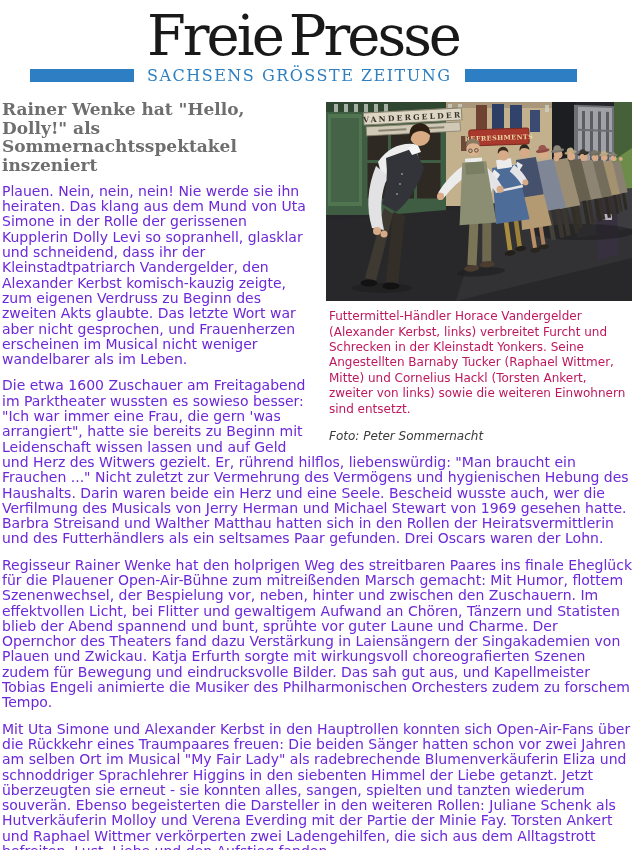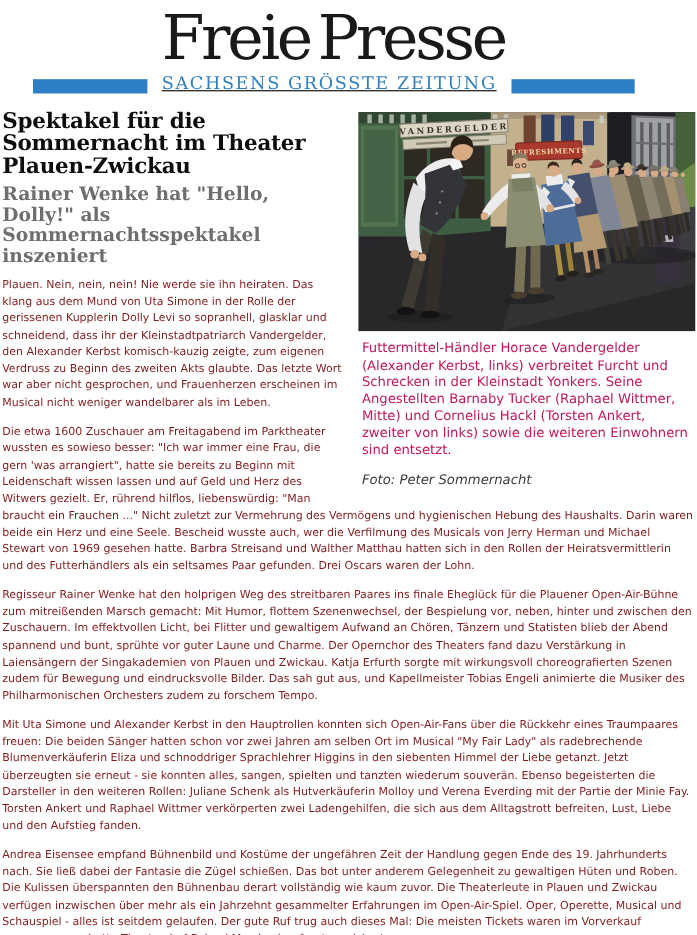--- a/index.html
+++ b/index.html
@@ -5,34 +5,34 @@
   html,body { margin:0; padding:0; background:#ffffff; }
   .page { width:634px; margin:0 auto; background:#fff; padding:5px 2px 10px 2px; box-sizing:border-box;
           font-family:"DejaVu Sans","Liberation Sans",sans-serif; }
 
   
   .masthead { padding-top:2px; }
   .logo { width:fit-content; margin:0 auto; transform:translateX(-14px);
           font-family:"DejaVu Serif","Liberation Serif",serif; font-weight:400;
           font-size:56px; line-height:1.02; letter-spacing:-3px; color:#191919; white-space:nowrap; }
   .logo .p2 { margin-left:7px; }
-  .tagline-row { display:flex; align-items:flex-end; margin:2px 0 0 28px;text-decoration:underline; }
+  .tagline-row { display:flex; align-items:center; margin:2px 0 0 28px; }
   .tag-bar { height:13px; background:#2e7ec4; }
   .tag-bar.left { width:104px; margin-right:13px; }
   .tag-bar.right { width:112px; margin-left:14px; }
   .tagline { font-family:"DejaVu Serif","Liberation Serif",serif; font-size:16px; color:#2f7fc0;
              letter-spacing:1.5px; white-space:nowrap; }
 
   
   article { margin-top:15px; }
   h1 { font-family:"DejaVu Serif","Liberation Serif",serif; font-weight:700; font-size:19.5px;
        line-height:1.04; letter-spacing:-0.2px; color:#0d0d0d; margin:0 0 7px 0; }
   h2 { font-family:"DejaVu Serif","Liberation Serif",serif; font-weight:700; font-size:17px;
        line-height:1.1; color:#6e6e6e; margin:0 0 9px 0; }
-  p.body { font-size:10px; line-height:15.3px; color:#7f1d1d; margin:0 0 11px 0; }
+  p.body { font-size:14px; line-height:15.3px; color:#6d28d9; margin:0 0 11px 0; }
 
   
   figure.photo-block { float:right; width:306px; margin:2px 0 5px 14px; padding:0; }
   figure.photo-block svg { display:block; background:#2b2b2d; }
   figcaption { font-size:12px; line-height:15.4px; color:#be185d; padding:8px 2px 0 3px; }
   .credit { font-size:12px; font-style:italic; color:#3a3a3a; padding:12px 2px 0 3px; }
 
   .sign-text   { font-family:"DejaVu Serif","Liberation Serif",serif; font-weight:700; }
 </style>
 </head>
@@ -265,21 +265,20 @@
             <circle cx="71" cy="92" r="1" fill="#8d8f96"></circle>
           <path d="M82,46 L91,41 L95,50 L86,53 Z" fill="#f5f5f5"></path>
           <circle cx="94" cy="34" r="10" fill="#d9ab85"></circle>
           <path d="M84,38 Q81,22 95,21 Q105,23 104,33 Q96,26 88,31 Q85,33 84,40 Z" fill="#2c2014"></path>
         </g>
       </svg>
       <figcaption>Futtermittel-Händler Horace Vandergelder (Alexander Kerbst, links) verbreitet Furcht und Schrecken in der Kleinstadt Yonkers. Seine Angestellten Barnaby Tucker (Raphael Wittmer, Mitte) und Cornelius Hackl (Torsten Ankert, zweiter von links) sowie die weiteren Einwohnern sind entsetzt.</figcaption>
       <div class="credit">Foto: Peter Sommernacht</div>
     </figure>
 
-    <h1>Spektakel für die Sommernacht im Theater Plauen-Zwickau</h1>
     <h2>Rainer Wenke hat "Hello, Dolly!" als Sommernachtsspektakel inszeniert</h2>
 
     <p class="body">Plauen. Nein, nein, nein! Nie werde sie ihn heiraten. Das klang aus dem Mund von Uta Simone in der Rolle der gerissenen Kupplerin Dolly Levi so sopranhell, glasklar und schneidend, dass ihr der Kleinstadtpatriarch Vandergelder, den Alexander Kerbst komisch-kauzig zeigte, zum eigenen Verdruss zu Beginn des zweiten Akts glaubte. Das letzte Wort war aber nicht gesprochen, und Frauenherzen erscheinen im Musical nicht weniger wandelbarer als im Leben.</p>
     <p class="body">Die etwa 1600 Zuschauer am Freitagabend im Parktheater wussten es sowieso besser: "Ich war immer eine Frau, die gern 'was arrangiert", hatte sie bereits zu Beginn mit Leidenschaft wissen lassen und auf Geld und Herz des Witwers gezielt. Er, rührend hilflos, liebenswürdig: "Man braucht ein Frauchen ..." Nicht zuletzt zur Vermehrung des Vermögens und hygienischen Hebung des Haushalts. Darin waren beide ein Herz und eine Seele. Bescheid wusste auch, wer die Verfilmung des Musicals von Jerry Herman und Michael Stewart von 1969 gesehen hatte. Barbra Streisand und Walther Matthau hatten sich in den Rollen der Heiratsvermittlerin und des Futterhändlers als ein seltsames Paar gefunden. Drei Oscars waren der Lohn.</p>
     <p class="body">Regisseur Rainer Wenke hat den holprigen Weg des streitbaren Paares ins finale Eheglück für die Plauener Open-Air-Bühne zum mitreißenden Marsch gemacht: Mit Humor, flottem Szenenwechsel, der Bespielung vor, neben, hinter und zwischen den Zuschauern. Im effektvollen Licht, bei Flitter und gewaltigem Aufwand an Chören, Tänzern und Statisten blieb der Abend spannend und bunt, sprühte vor guter Laune und Charme. Der Opernchor des Theaters fand dazu Verstärkung in Laiensängern der Singakademien von Plauen und Zwickau. Katja Erfurth sorgte mit wirkungsvoll choreografierten Szenen zudem für Bewegung und eindrucksvolle Bilder. Das sah gut aus, und Kapellmeister Tobias Engeli animierte die Musiker des Philharmonischen Orchesters zudem zu forschem Tempo.</p>
     <p class="body">Mit Uta Simone und Alexander Kerbst in den Hauptrollen konnten sich Open-Air-Fans über die Rückkehr eines Traumpaares freuen: Die beiden Sänger hatten schon vor zwei Jahren am selben Ort im Musical "My Fair Lady" als radebrechende Blumenverkäuferin Eliza und schnoddriger Sprachlehrer Higgins in den siebenten Himmel der Liebe getanzt. Jetzt überzeugten sie erneut - sie konnten alles, sangen, spielten und tanzten wiederum souverän. Ebenso begeisterten die Darsteller in den weiteren Rollen: Juliane Schenk als Hutverkäuferin Molloy und Verena Everding mit der Partie der Minie Fay. Torsten Ankert und Raphael Wittmer verkörperten zwei Ladengehilfen, die sich aus dem Alltagstrott befreiten, Lust, Liebe und den Aufstieg fanden.</p>
     <p class="body">Andrea Eisensee empfand Bühnenbild und Kostüme der ungefähren Zeit der Handlung gegen Ende des 19. Jahrhunderts nach. Sie ließ dabei der Fantasie die Zügel schießen. Das bot unter anderem Gelegenheit zu gewaltigen Hüten und Roben. Die Kulissen überspannten den Bühnenbau derart vollständig wie kaum zuvor. Die Theaterleute in Plauen und Zwickau verfügen inzwischen über mehr als ein Jahrzehnt gesammelter Erfahrungen im Open-Air-Spiel. Oper, Operette, Musical und Schauspiel - alles ist seitdem gelaufen. Der gute Ruf trug auch dieses Mal: Die meisten Tickets waren im Vorverkauf rausgegangen, hatte Theaterchef Roland May hoch erfreut versichert.</p>
 
   </article>
 

